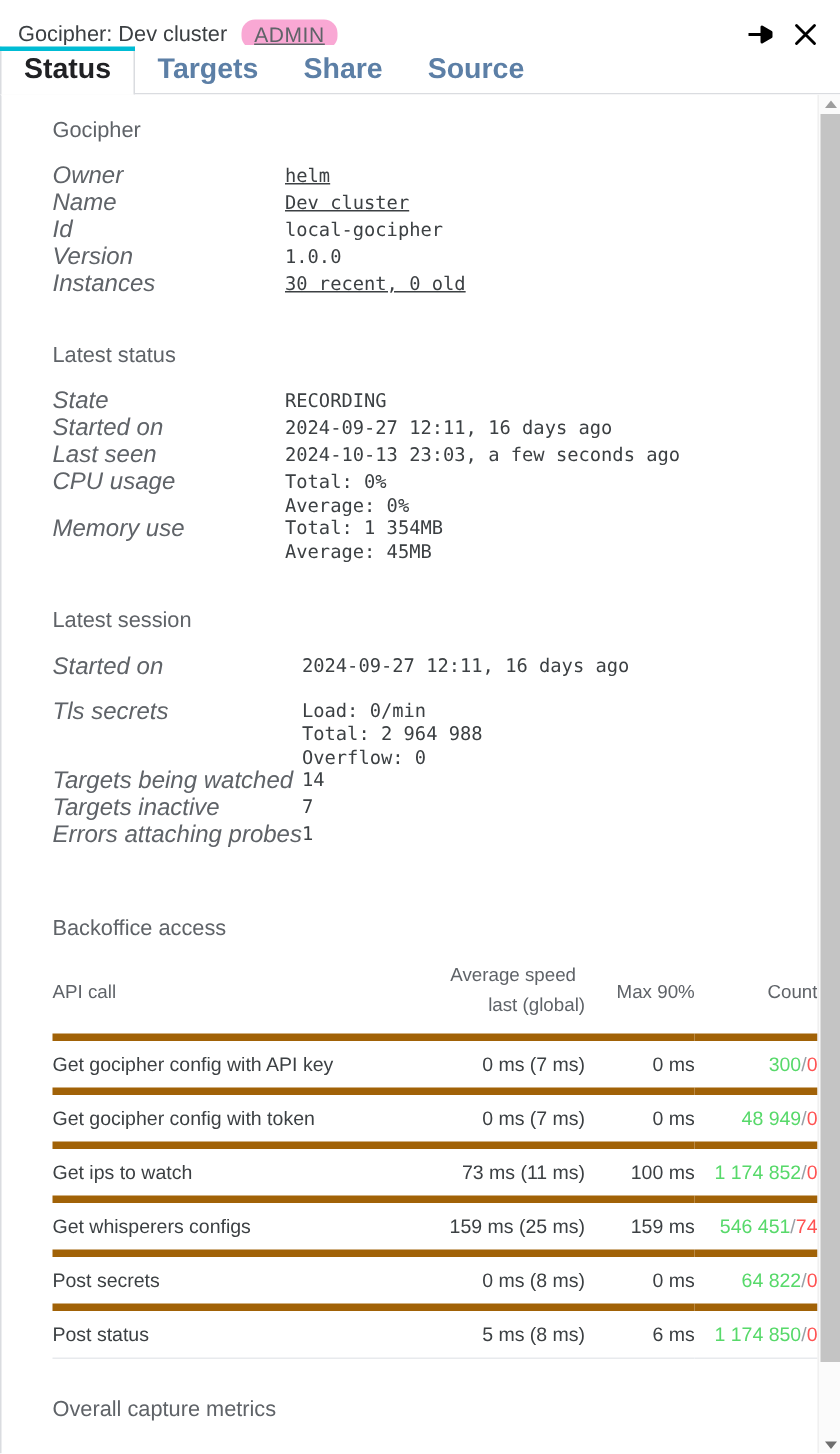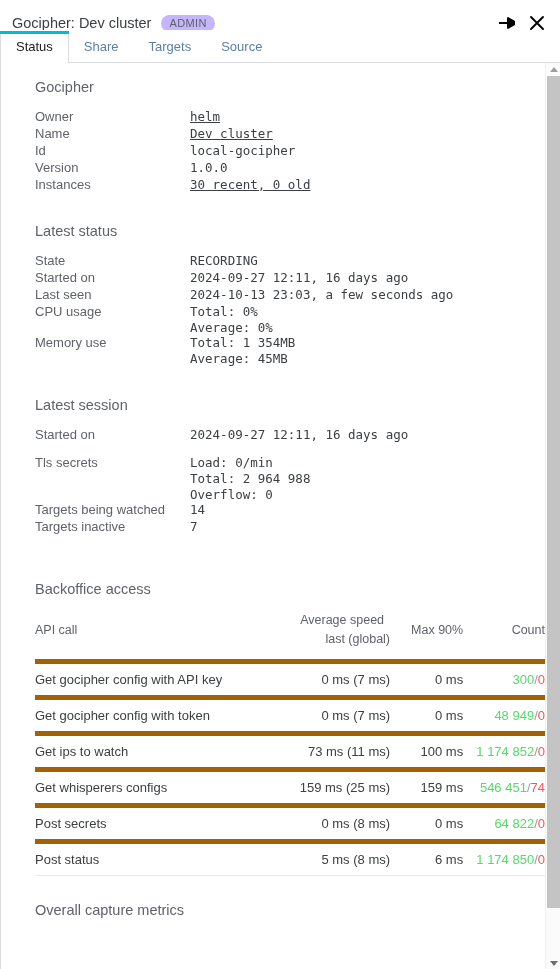--- a/index.html
+++ b/index.html
@@ -21,27 +21,28 @@
     padding: 16px 8px 0 12px;
     background: #ffffff;
   }
   #title-text {
     font-size: 14.5px;
     color: #3c4043;
     white-space: nowrap;
   }
   #admin-badge {
     margin-left: 10px;
-    font-size: 11px;
+    font-size: 14px;
     letter-spacing: .4px;
     color: #5f6368;
-    background: #c4b5fd;
+    background: #f9a8d4;
     border-radius: 9px;
     padding: 3px 8px 3px 8px;
     line-height: 1;
+    text-decoration: underline;
   }
   #titlebar-spacer { flex: 1 1 auto; }
   .titlebar-btn {
     width: 30px; height: 26px;
     display: flex; align-items: center; justify-content: center;
     color: #000;
   }
   #pin-icon svg, #close-icon svg { display: block; }
 
   
@@ -57,23 +58,24 @@
     position: absolute;
     left: 0; right: 0; bottom: 0;
     height: 1px;
     background: #dadce0;
   }
   .tab {
     position: relative;
     padding: 0 15px;
     height: 32px;
     line-height: 32px;
-    font-size: 13px;
+    font-size: 19px;
     color: #5c7fa6;
     white-space: nowrap;
+    font-weight: bold;
   }
   .tab.active {
     color: #202124;
     background: #fff;
     border-left: 1px solid #dadce0;
     border-right: 1px solid #dadce0;
     z-index: 2;
   }
   .tab.active::before {
     content: "";
@@ -115,24 +117,25 @@
   #sec-title-gocipher { margin-top: 16px; }
   #sec-title-latest-status { margin-top: 30px; }
   #sec-title-latest-session { margin-top: 30px; }
   #sec-title-backoffice { margin-top: 45px; }
   #sec-title-overall { margin-top: 26px; }
 
   table.kv { border-collapse: collapse; width: 100%; }
   table.kv td { vertical-align: top; padding: 0; }
   td.k {
     width: 155px;
-    font-size: 13px;
+    font-size: 16px;
     color: #5f6368;
     padding-bottom: 13px;
     white-space: nowrap;
+    font-style: italic;
   }
   td.v {
     font-family: "DejaVu Sans Mono", "Liberation Mono", monospace;
     font-size: 12.5px;
     color: #3c4043;
     padding-bottom: 13px;
     white-space: pre;
     line-height: 1.35;
   }
   td.v.link { text-decoration: underline; }
@@ -227,22 +230,22 @@
   </span>
   <span class="titlebar-btn" id="close-icon">
     <svg width="16" height="16" viewBox="0 0 16 16">
       <path d="M2 2 L14 14 M14 2 L2 14" stroke="#000" stroke-width="1.9" stroke-linecap="round"></path>
     </svg>
   </span>
 </div>
 
 <div id="tabbar">
   <div class="tab active">Status</div>
+  <div class="tab">Targets</div>
   <div class="tab">Share</div>
-  <div class="tab">Targets</div>
   <div class="tab">Source</div>
 </div>
 
 <div id="content-wrap">
   <div id="content">
 
     <div class="section-title" id="sec-title-gocipher">Gocipher</div>
     <table class="kv">
       <tbody>
         <tr>
@@ -313,20 +316,24 @@
 Total: 2 964 988
 Overflow: 0</td>
         </tr>
         <tr>
           <td class="k">Targets being watched</td>
           <td class="v">14</td>
         </tr>
         <tr>
           <td class="k">Targets inactive</td>
           <td class="v">7</td>
+        </tr>
+        <tr>
+          <td class="k">Errors attaching probes</td>
+          <td class="v">1</td>
         </tr>
       </tbody>
     </table>
 
     <div class="section-title" id="sec-title-backoffice">Backoffice access</div>
     <table class="metrics" id="metrics-table">
       <thead>
         <tr>
           <th class="col-api">API call</th>
           <th class="col-avg">

